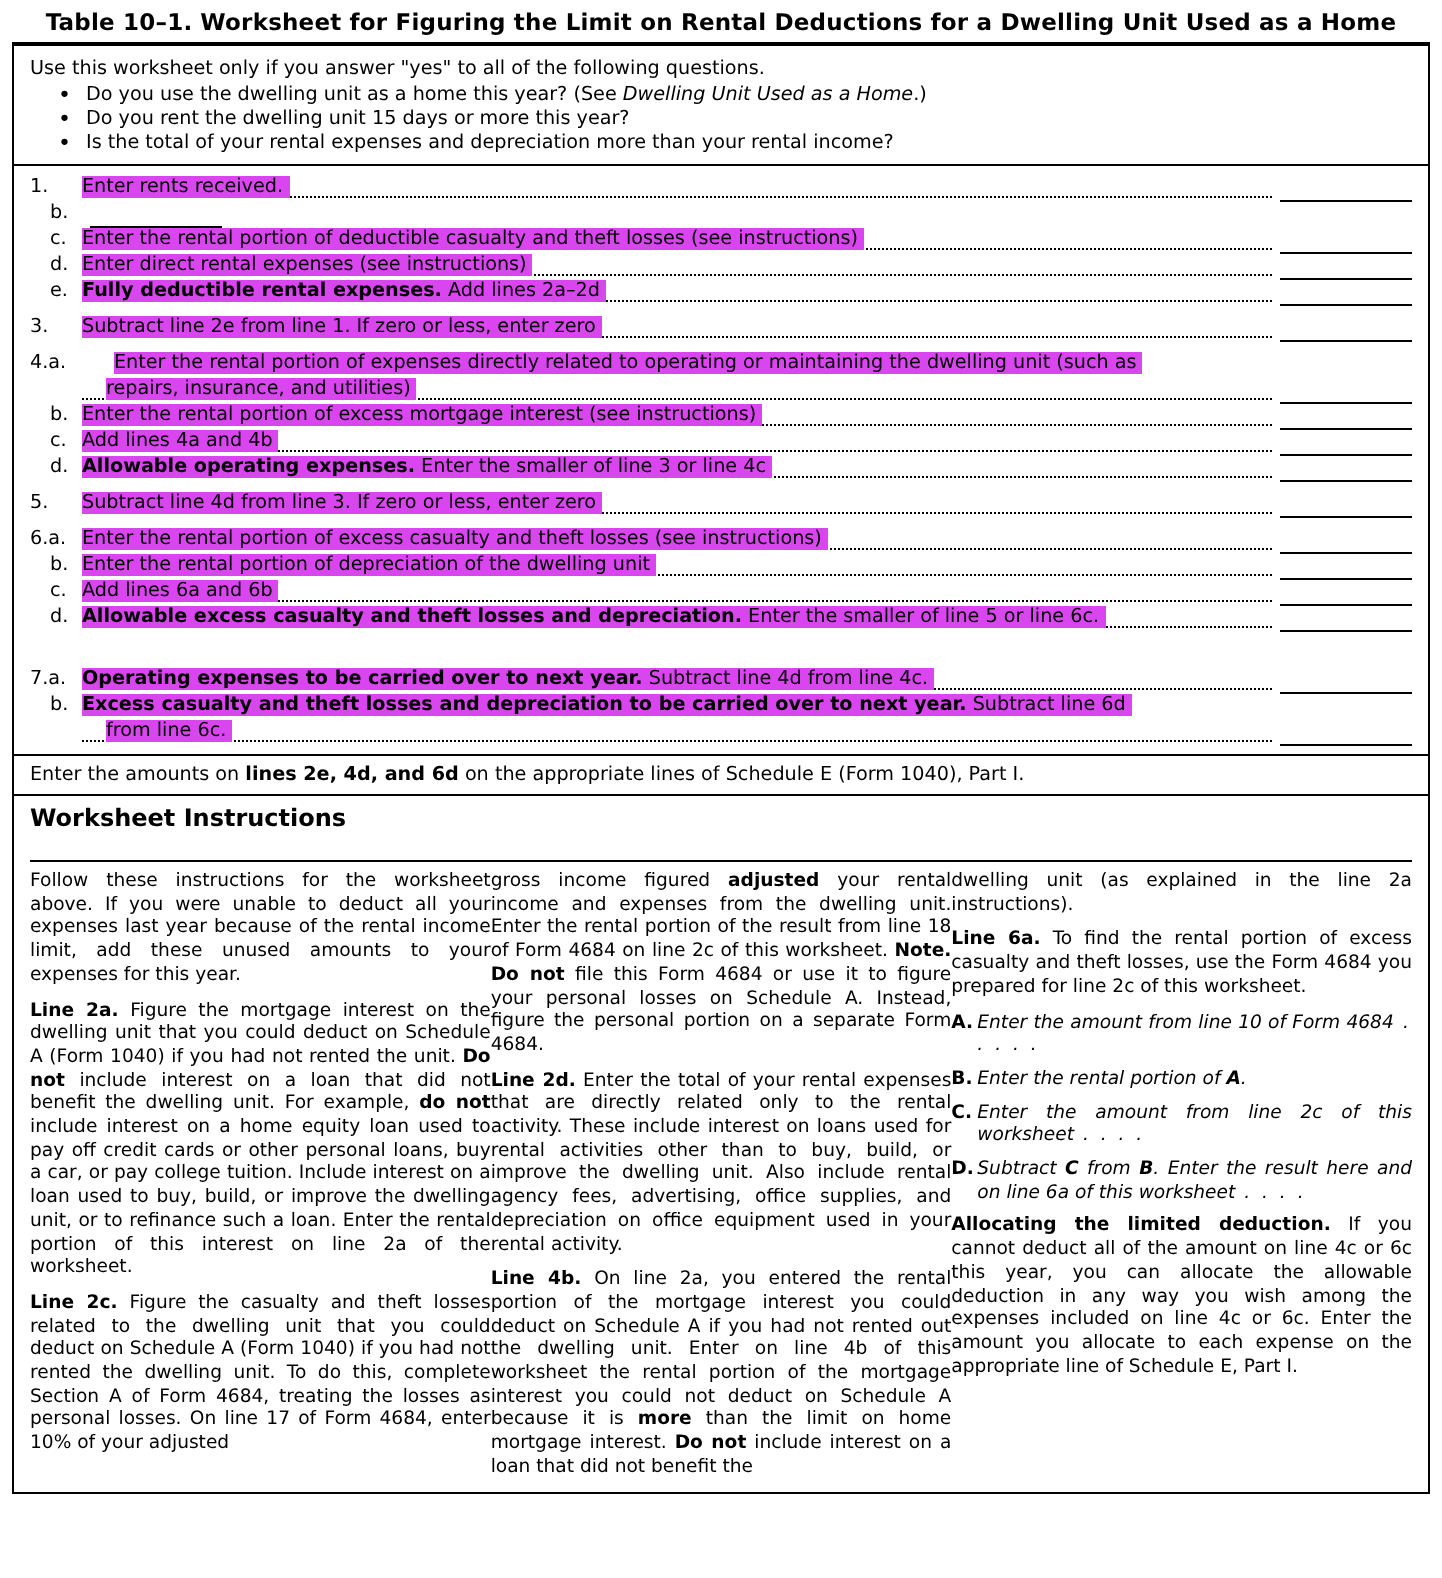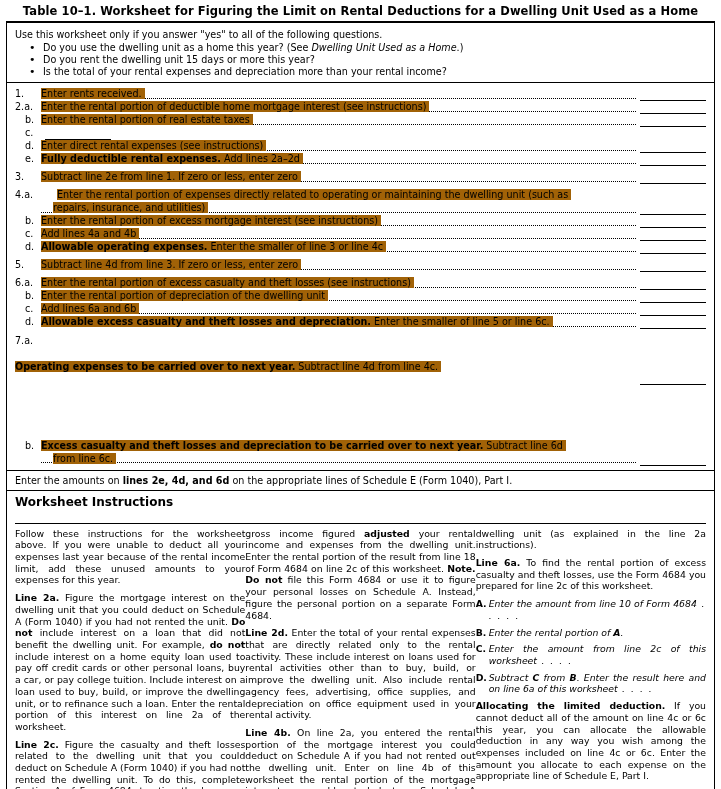--- a/index.html
+++ b/index.html
@@ -83,21 +83,21 @@
   }
   .txt .lead-dots {
     position: absolute;
     left: 0; right: 0; bottom: 2px;
     border-bottom: 1px dotted #000;
     z-index: 0;
   }
   .txt span.t {
     position: relative;
     z-index: 1;
-    background: #a16207;
+    background: #d946ef;
     padding-right: 3px;
   }
   .amt {
     flex: 0 0 66px;
     width: 66px;
     margin-left: 4px;
     align-self: flex-end;
   }
   .amt .rule {
     border-bottom: 1px solid #000;
@@ -169,35 +169,28 @@
 
     <div class="lines" id="lines-container">
         <div class="row">
           <div class="num">1.</div>
           <div class="txt"><div class="lead-dots"></div><span class="t">Enter rents received.</span></div>
           <div class="amt">
             <div class="rule"></div>
           </div>
         </div>
         <div class="row">
-          <div class="num">2.a.</div>
-          <div class="txt"><div class="lead-dots"></div><span class="t">Enter the rental portion of deductible home mortgage interest (see instructions)</span></div>
-          <div class="amt">
-            <div class="rule"></div>
-          </div>
-        </div>
-        <div class="row">
           <div class="num sub">b.</div>
-          <div class="txt"><div class="lead-dots"></div><span class="t">Enter the rental portion of real estate taxes</span></div>
           <div class="amt">
             <div class="rule"></div>
           </div>
         </div>
         <div class="row">
           <div class="num sub">c.</div>
+          <div class="txt"><div class="lead-dots"></div><span class="t">Enter the rental portion of deductible casualty and theft losses (see instructions)</span></div>
           <div class="amt">
             <div class="rule"></div>
           </div>
         </div>
         <div class="row">
           <div class="num sub">d.</div>
           <div class="txt"><div class="lead-dots"></div><span class="t">Enter direct rental expenses (see instructions)</span></div>
           <div class="amt">
             <div class="rule"></div>
           </div>
@@ -279,21 +272,21 @@
             <div class="rule"></div>
           </div>
         </div>
         <div class="row">
           <div class="num sub">d.</div>
           <div class="txt"><div class="lead-dots"></div><span class="t"><b>Allowable excess casualty and theft losses and depreciation.</b> Enter the smaller of line 5 or line 6c.</span></div>
           <div class="amt">
             <div class="rule"></div>
           </div>
         </div>
-        <div class="row" style="margin-top: 6px; flex-direction: column;">
+        <div class="row" style="margin-top: 18px;">
           <div class="num">7.a.</div>
           <div class="txt"><div class="lead-dots"></div><span class="t"><b>Operating expenses to be carried over to next year.</b> Subtract line 4d from line 4c.</span></div>
           <div class="amt">
             <div class="rule"></div>
           </div>
         </div>
         <div class="row">
           <div class="num sub">b.</div>
           <div class="txt"><span class="t"><b>Excess casualty and theft losses and depreciation to be carried over to next year.</b> Subtract line 6d</span></div>
           <div class="amt none">

